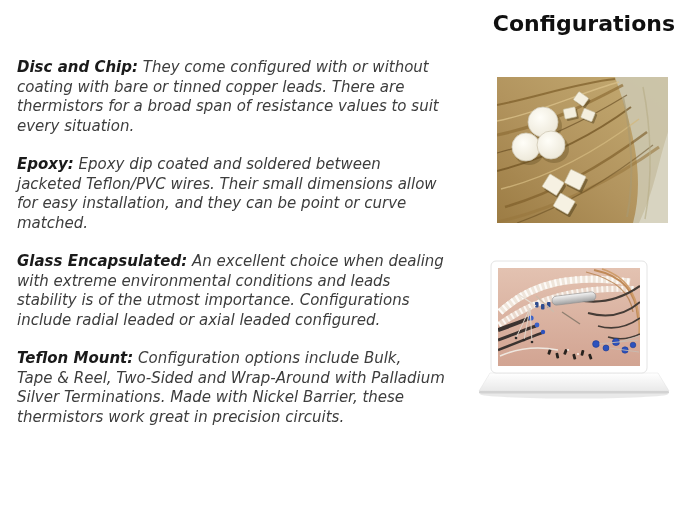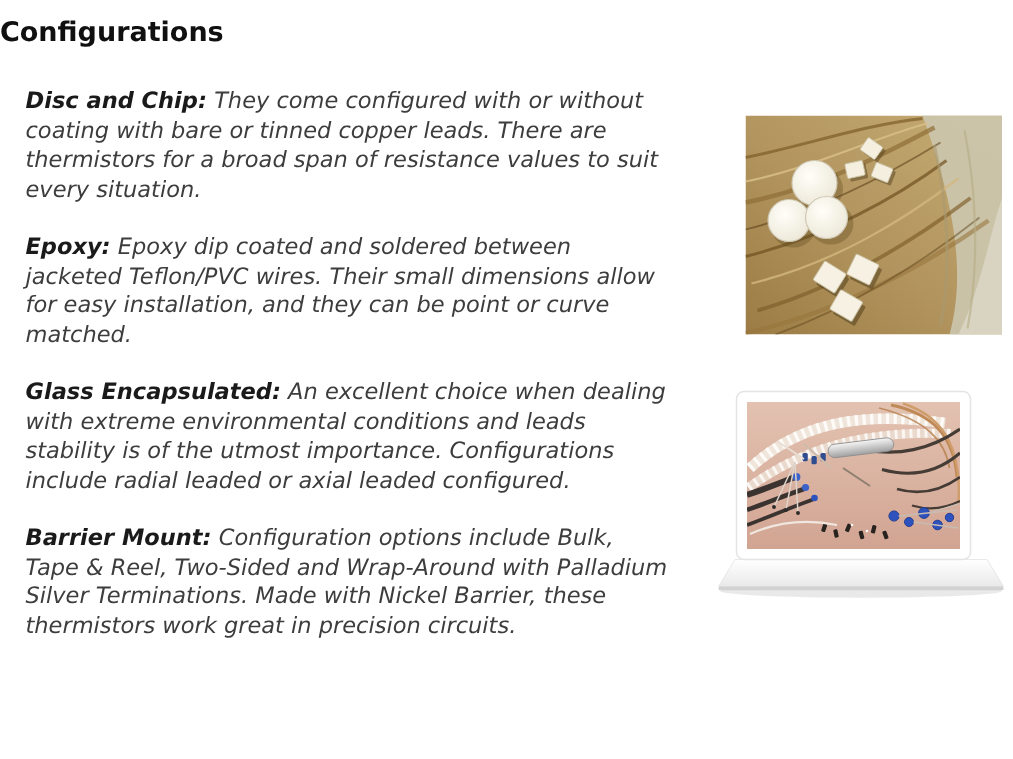--- a/index.html
+++ b/index.html
@@ -5,22 +5,22 @@
   html,body { margin:0; padding:0; background:#fff; }
   .slide {
     position: relative;
     width: 675px; height: 506px;
     background: #ffffff;
     font-family: "DejaVu Sans", sans-serif;
     overflow: hidden;
   }
   .title {
     position: absolute; top: 11px; left: 0; width: 100%;
-    text-align: left;
-    font-size: 18px; font-weight: bold; color: #101010;
+    text-align: right;
+    font-size: 22px; font-weight: bold; color: #101010;
   }
   .text-col {
     position: absolute; left: 17px; top: 58px; width: 470px;
     font-size: 15px; line-height: 19.5px; color: #3d3d3d;
   }
   .para { margin: 0 0 19px 0; font-style: italic; }
   .line { display: block; white-space: nowrap; }
   .lead { font-weight: bold; color: #1a1a1a; }
   .photo-top {
     position: absolute; left: 497px; top: 77px; width: 171px; height: 146px;
@@ -57,21 +57,21 @@
       <span class="line"><span class="lead">Glass Encapsulated:</span> <span>An excellent choice when dealing</span></span>
       <span class="line">with extreme environmental conditions and leads</span>
       <span class="line">stability is of the utmost importance. Configurations</span>
       <span class="line">include radial leaded or axial leaded configured.</span>
     </p>
 
     <p class="para">
     </p>
 
     <p class="para">
-      <span class="line"><span class="lead">Barrier Mount:</span> <span>Configuration options include Bulk,</span></span>
+      <span class="line"><span class="lead">Teflon Mount:</span> <span>Configuration options include Bulk,</span></span>
       <span class="line">Tape &amp; Reel, Two-Sided and Wrap-Around with Palladium</span>
       <span class="line">Silver Terminations. Made with Nickel Barrier, these</span>
       <span class="line">thermistors work great in precision circuits.</span>
     </p>
   </div>
 
   <div class="photo-top">
     <svg width="171" height="146" viewBox="0 0 171 146">
       <defs>
         <linearGradient id="rockg" x1="0" y1="1" x2="1" y2="0">

